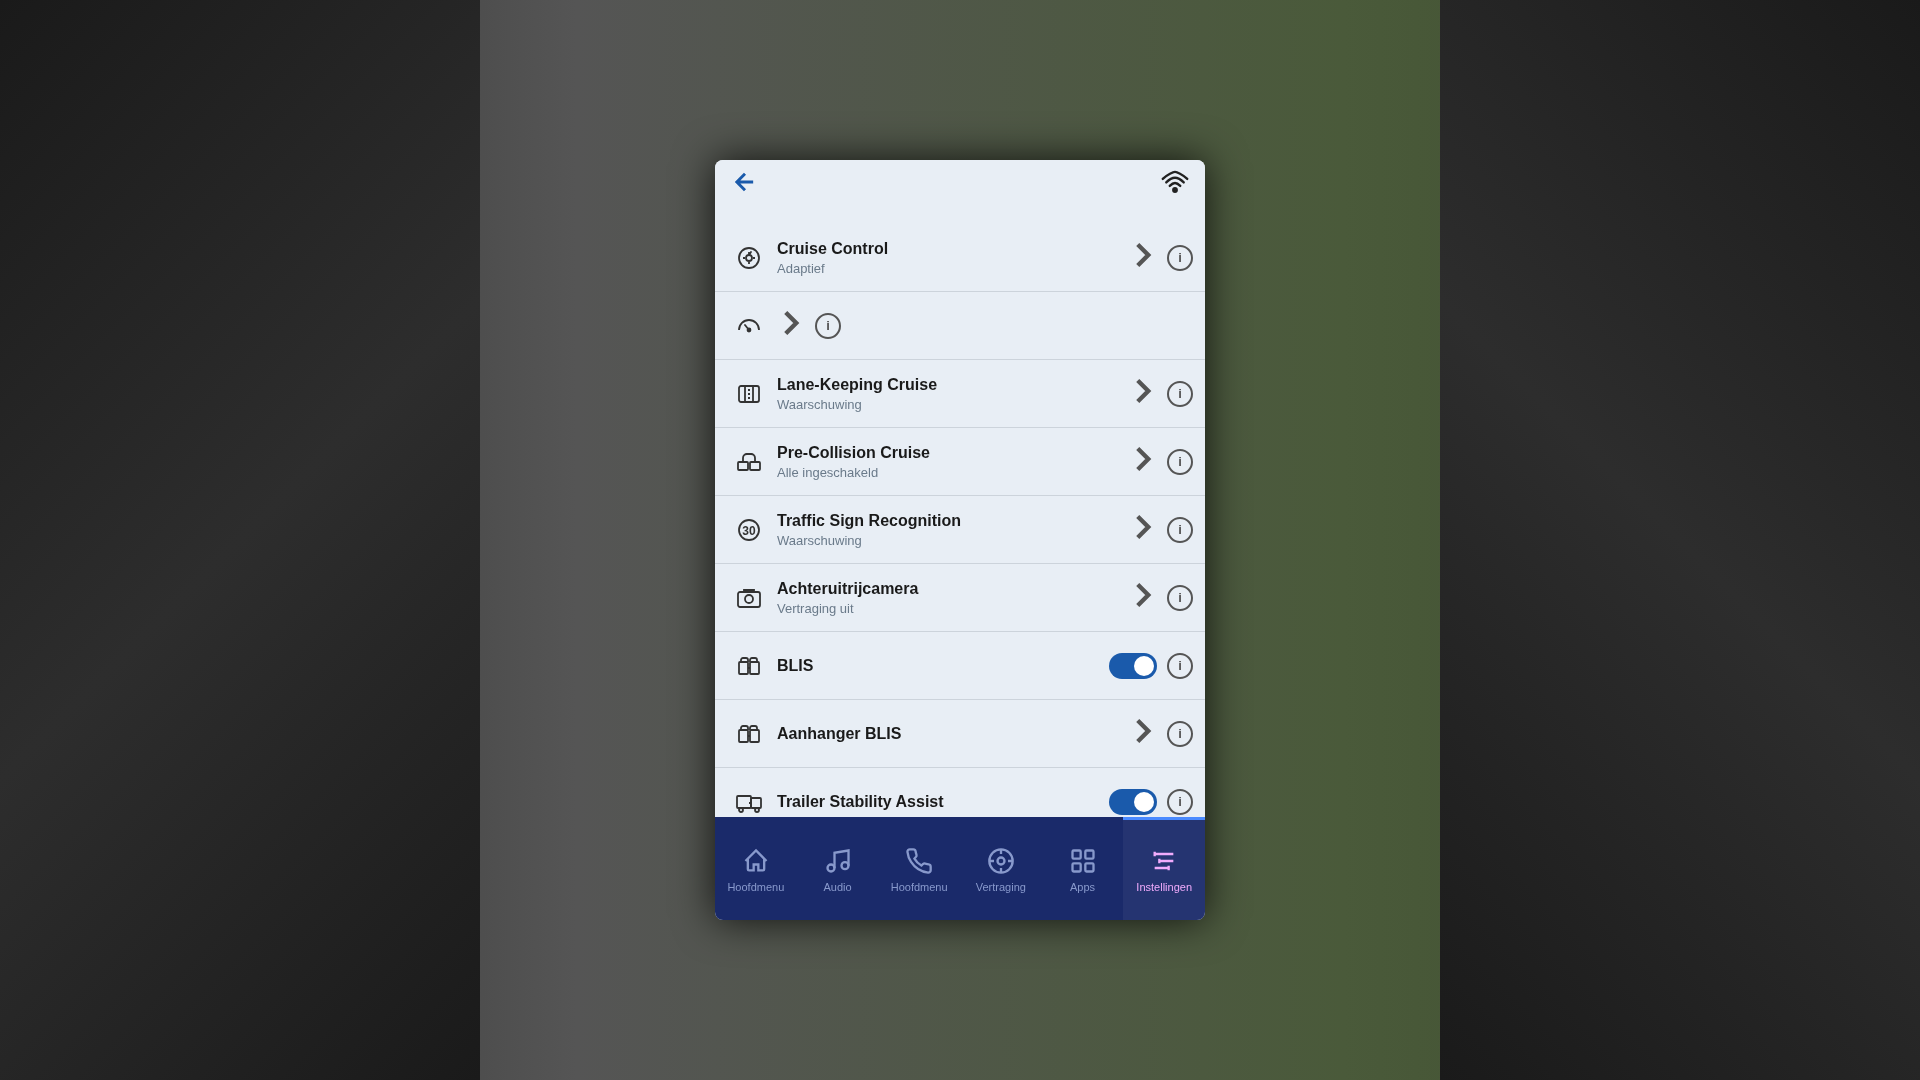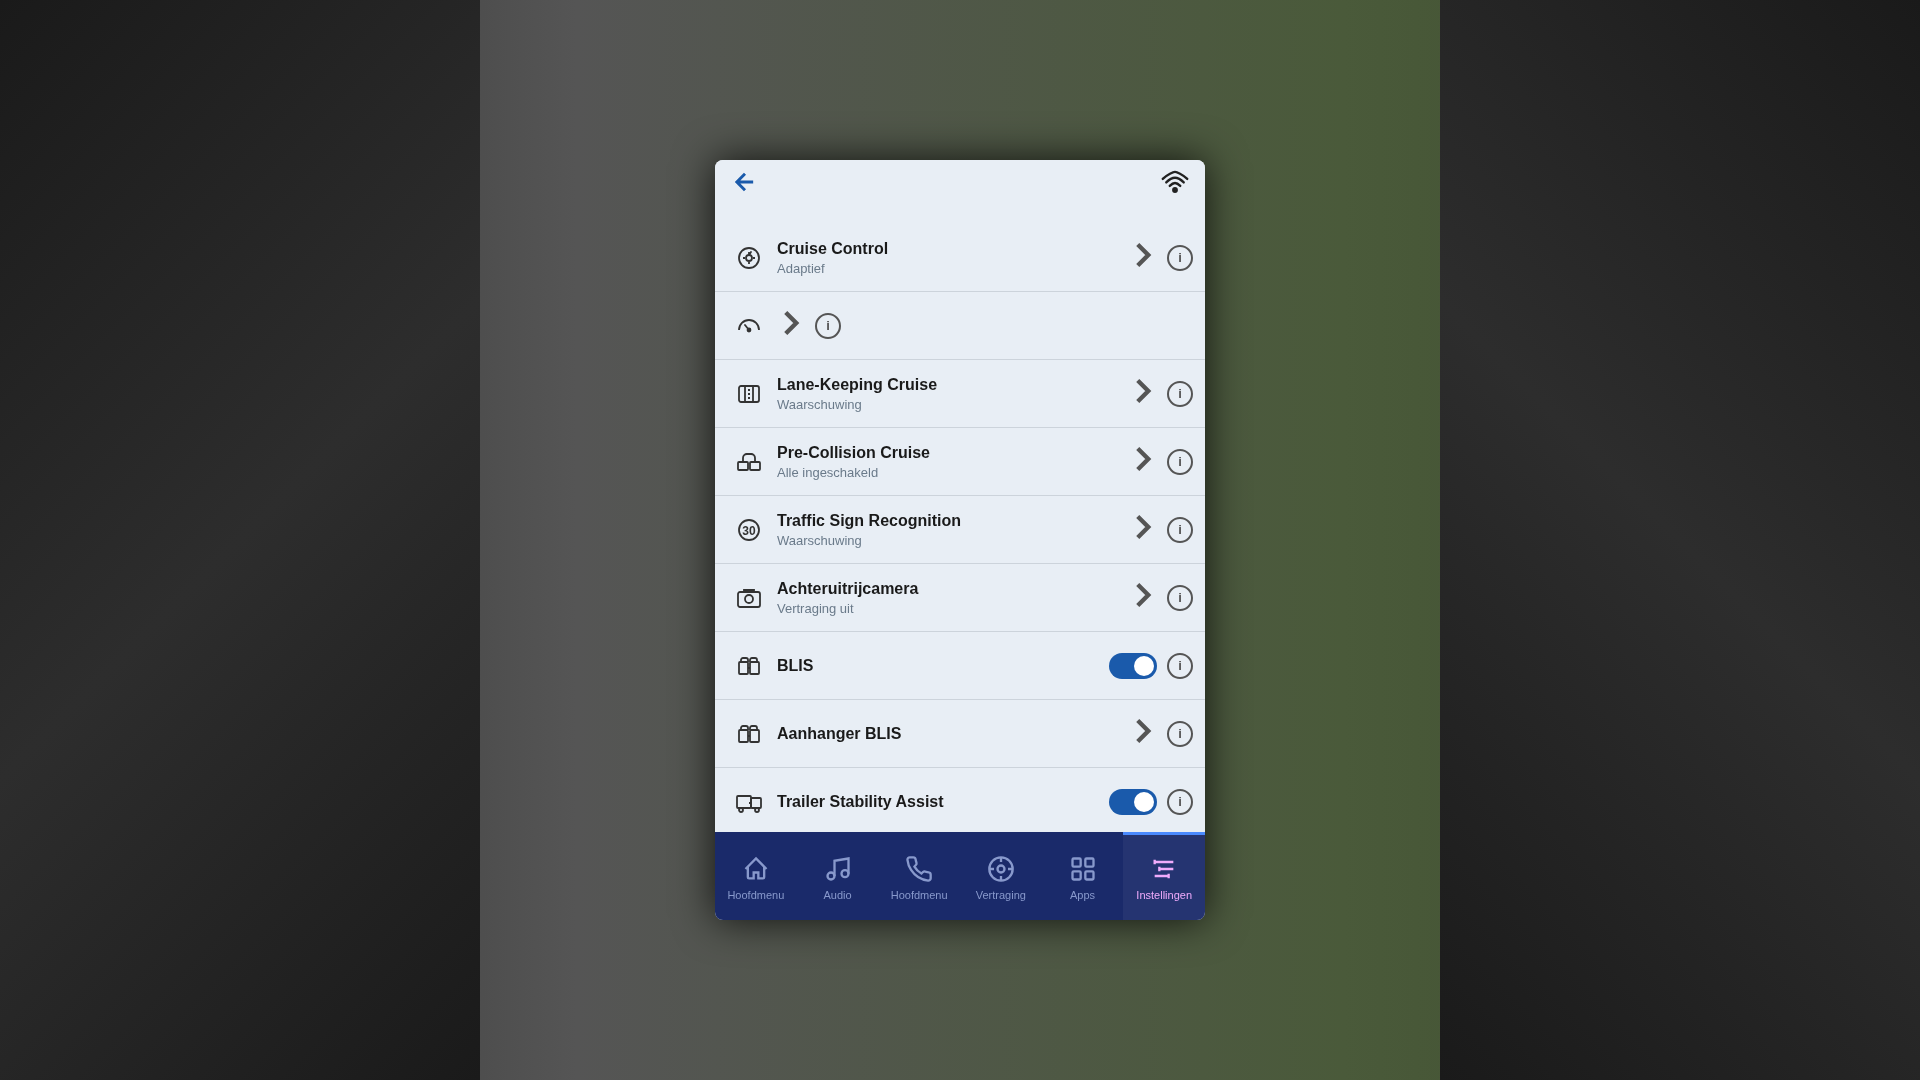--- a/index.html
+++ b/index.html
@@ -199,21 +199,21 @@
       width: 20px;
       height: 20px;
       border-radius: 50%;
       background: white;
     }
 
     
     .bottom-nav {
       display: flex;
       background: #1a2a6a;
-      height: 88px;
+      height: 103px;
       flex-shrink: 0;
     }
 
     .nav-item {
       flex: 1;
       display: flex;
       flex-direction: column;
       align-items: center;
       justify-content: center;
       color: #8899cc;

